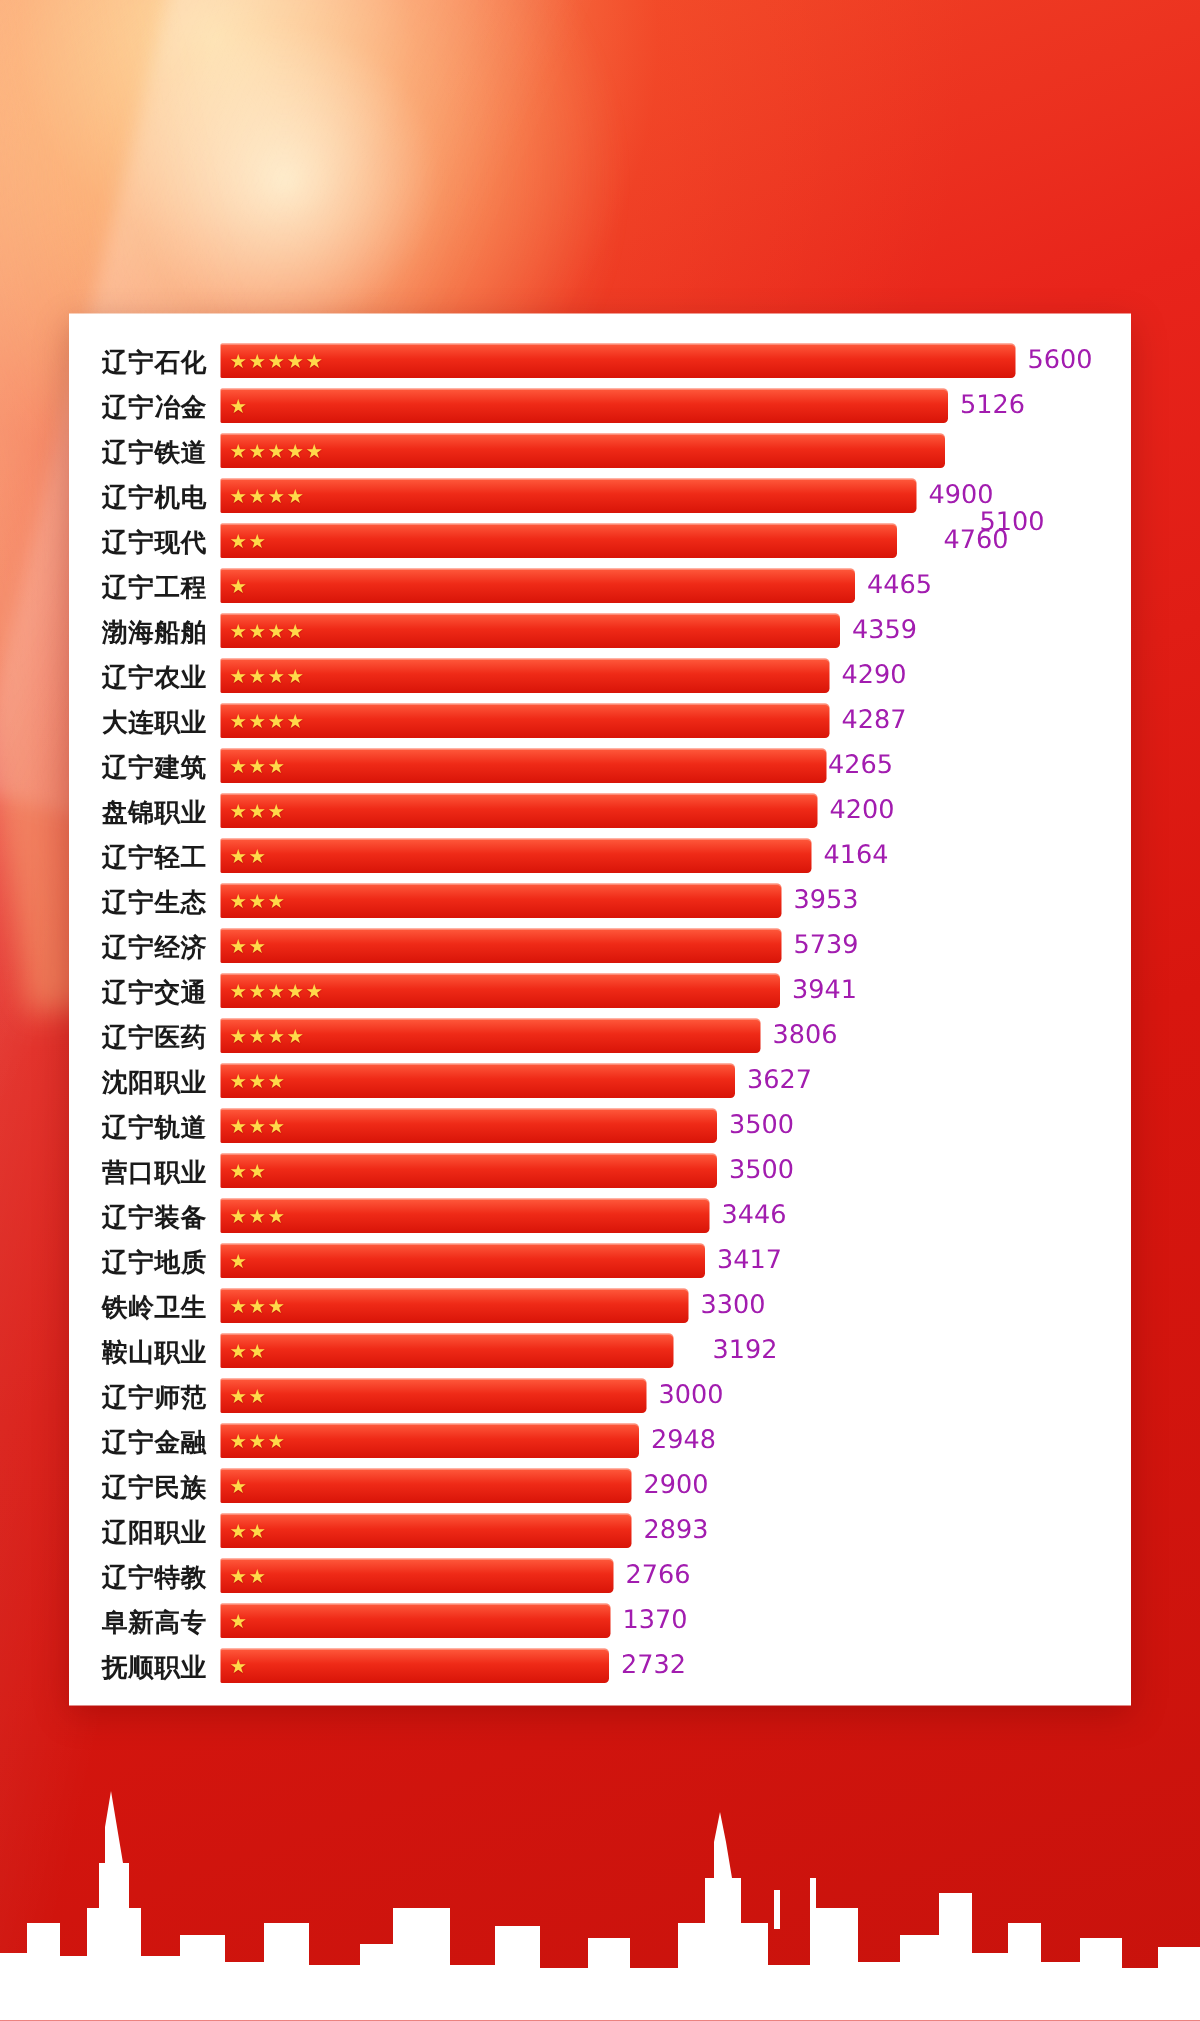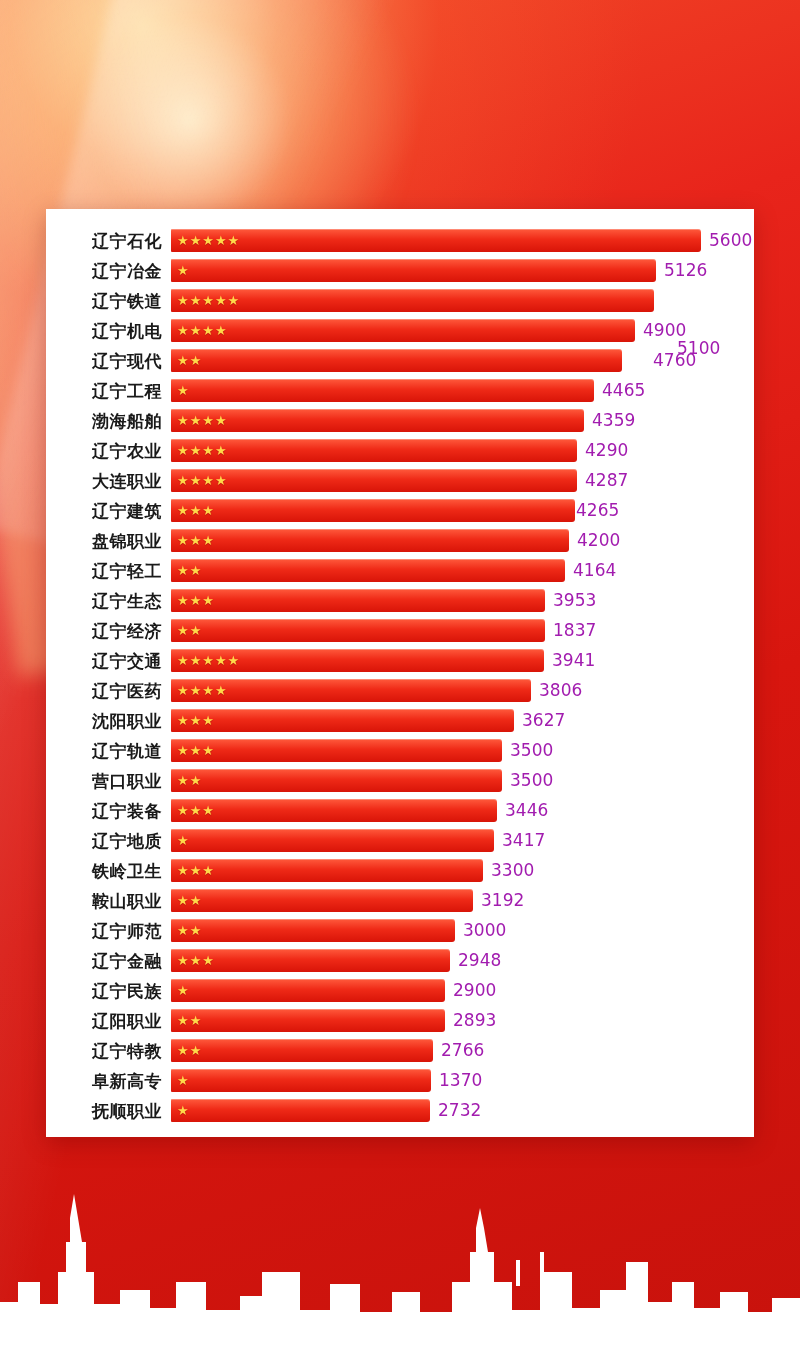--- a/index.html
+++ b/index.html
@@ -70,21 +70,20 @@
   .label{
     width:92px;
     text-align:right;
     padding-right:9px;
     font-size:17px;
     font-weight:bold;
     color:#1a1a1a;
     letter-spacing:0.5px;
     white-space:nowrap;
     font-family:"DejaVu Sans","Liberation Sans",sans-serif;
-    padding-left:24px;
   }
   .track{
     flex:1;
     position:relative;
     height:30px;
   }
   .bar{
     position:absolute;left:0;top:3px;
     height:23px;
     background:linear-gradient(180deg,#ff5a3c 0%, #ef2a17 45%, #d81408 100%);
@@ -245,21 +244,21 @@
           </div>
           <div class="val" style="left: 382px;">3953</div>
         </div>
       </div>
       <div class="row">
         <div class="label">辽宁经济</div>
         <div class="track">
           <div class="bar" style="width: 374px;">
             <span class="stars">★★</span>
           </div>
-          <div class="val" style="left: 382px;">1837</div>
+          <div class="val" style="left: 382px;">5739</div>
         </div>
       </div>
       <div class="row">
         <div class="label">辽宁交通</div>
         <div class="track">
           <div class="bar" style="width: 373px;">
             <span class="stars">★★★★★</span>
           </div>
           <div class="val" style="left: 381px;">3941</div>
         </div>
@@ -326,21 +325,21 @@
           </div>
           <div class="val" style="left: 320px;">3300</div>
         </div>
       </div>
       <div class="row">
         <div class="label">鞍山职业</div>
         <div class="track">
           <div class="bar" style="width: 302px;">
             <span class="stars">★★</span>
           </div>
-          <div class="val" style="left: 310px;">3192</div>
+          <div class="val" style="left: 328px;">3192</div>
         </div>
       </div>
       <div class="row">
         <div class="label">辽宁师范</div>
         <div class="track">
           <div class="bar" style="width: 284px;">
             <span class="stars">★★</span>
           </div>
           <div class="val" style="left: 292px;">3000</div>
         </div>

